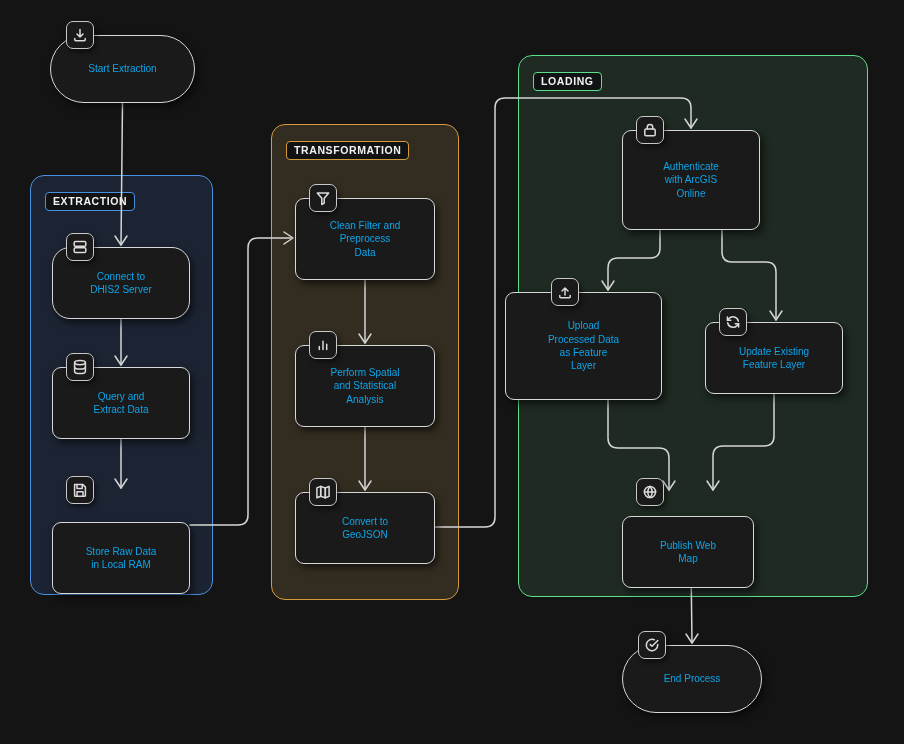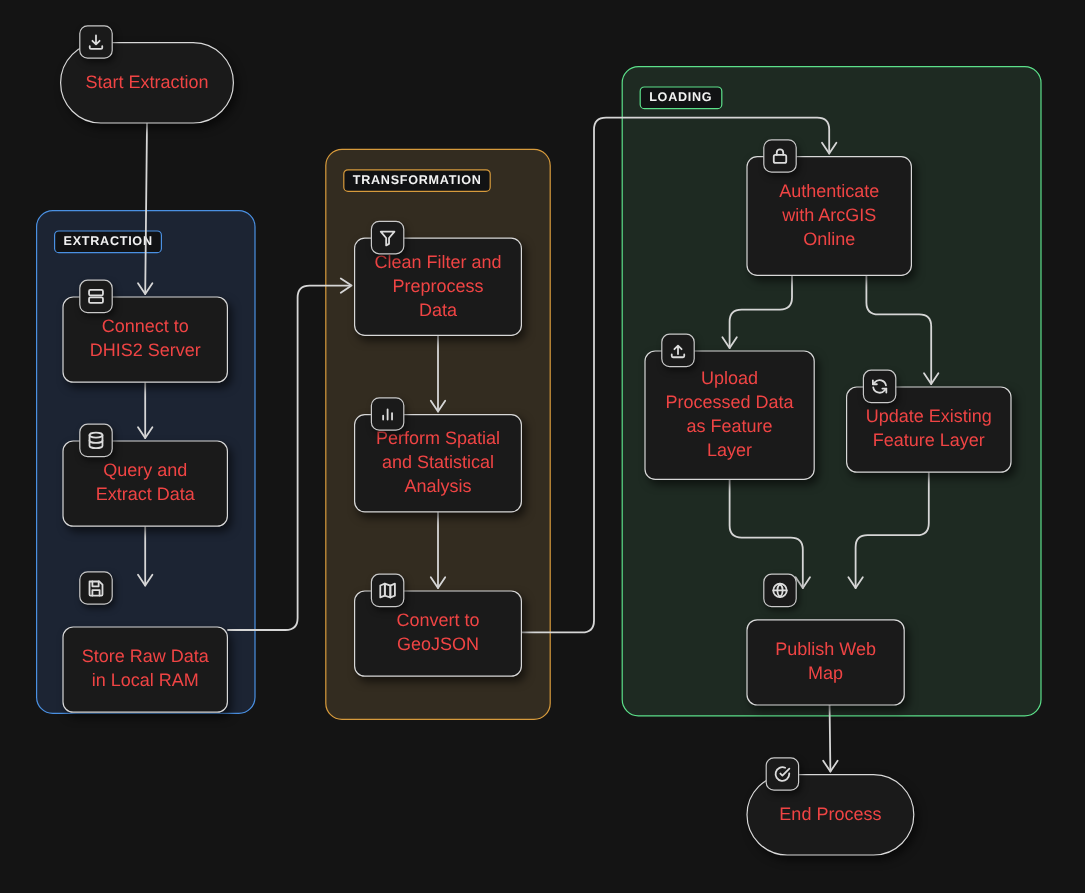--- a/index.html
+++ b/index.html
@@ -43,26 +43,26 @@
     width: 904px; height: 744px;
     pointer-events: none;
   }
   
   .node {
     position: absolute;
     box-sizing: border-box;
     background: #1a1a1a;
     border: 1.6px solid #d8d8d8;
     border-radius: 9px;
-    color: #ef4444;
+    color: #0ea5e9;
     display: flex;
     align-items: center;
     justify-content: center;
     text-align: center;
-    font-size: 15px;
+    font-size: 10px;
     line-height: 1.33;
     box-shadow: 3px 4px 7px rgba(0,0,0,0.55);
     padding: 4px 8px;
   }
   .node.pill {
     border-radius: 999px;
   }
   .node-label { display: block; white-space: pre-line; }
   
   .badge {
@@ -125,21 +125,21 @@
   <div id="node-layer">
       <div class="node pill" style="left: 50px; top: 35px; width: 145px; height: 68px;">
         <span class="node-label">Start Extraction</span>
       </div>
       <div class="badge" style="left: 66px; top: 21px;">
         <svg width="16" height="16" viewBox="0 0 16 16">
           <path stroke="#dcdcdc" stroke-width="1.5" fill="none" stroke-linecap="round" stroke-linejoin="round" d="M8 2.5v7M5 7l3 3 3-3"></path>
           <path stroke="#dcdcdc" stroke-width="1.5" fill="none" stroke-linecap="round" stroke-linejoin="round" d="M2.8 11.5v1.2a1 1 0 0 0 1 1h8.4a1 1 0 0 0 1-1v-1.2"></path>
         </svg>
       </div>
-      <div class="node" style="left: 52px; top: 247px; width: 138px; height: 72px;">
+      <div class="node" style="left: 52px; top: 247px; width: 138px; height: 72px; border-radius: 18px;">
         <span class="node-label">Connect to
 DHIS2 Server</span>
       </div>
       <div class="badge" style="left: 66px; top: 233px;">
         <svg width="16" height="16" viewBox="0 0 16 16">
           <rect stroke="#dcdcdc" stroke-width="1.5" fill="none" stroke-linecap="round" stroke-linejoin="round" x="2.2" y="2.6" width="11.6" height="4.6" rx="1.2"></rect>
           <rect stroke="#dcdcdc" stroke-width="1.5" fill="none" stroke-linecap="round" stroke-linejoin="round" x="2.2" y="8.8" width="11.6" height="4.6" rx="1.2"></rect>
         </svg>
       </div>
       <div class="node" style="left: 52px; top: 367px; width: 138px; height: 72px;">
@@ -199,21 +199,21 @@
         <span class="node-label">Authenticate
 with ArcGIS
 Online</span>
       </div>
       <div class="badge" style="left: 636px; top: 116px;">
         <svg width="16" height="16" viewBox="0 0 16 16">
           <rect stroke="#dcdcdc" stroke-width="1.5" fill="none" stroke-linecap="round" stroke-linejoin="round" x="2.8" y="7" width="10.4" height="6.8" rx="1.4"></rect>
           <path stroke="#dcdcdc" stroke-width="1.5" fill="none" stroke-linecap="round" stroke-linejoin="round" d="M5.3 7V5.1a2.7 2.7 0 0 1 5.4 0V7"></path>
         </svg>
       </div>
-      <div class="node" style="left: 537px; top: 292px; width: 142px; height: 108px;">
+      <div class="node" style="left: 505px; top: 292px; width: 157px; height: 108px;">
         <span class="node-label">Upload
 Processed Data
 as Feature
 Layer</span>
       </div>
       <div class="badge" style="left: 551px; top: 278px;">
         <svg width="16" height="16" viewBox="0 0 16 16">
           <path stroke="#dcdcdc" stroke-width="1.5" fill="none" stroke-linecap="round" stroke-linejoin="round" d="M8 11V4M5 7l3-3 3 3"></path>
           <path stroke="#dcdcdc" stroke-width="1.5" fill="none" stroke-linecap="round" stroke-linejoin="round" d="M2.8 11.4v1.3a1 1 0 0 0 1 1h8.4a1 1 0 0 0 1-1v-1.3"></path>
         </svg>

